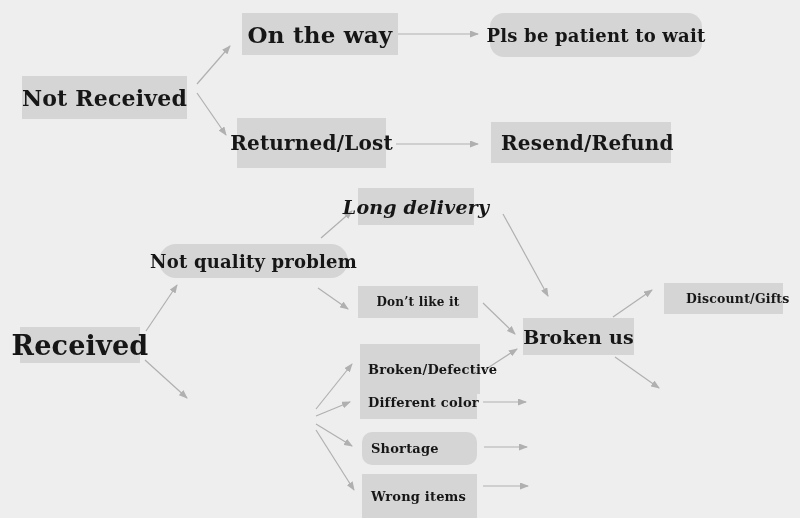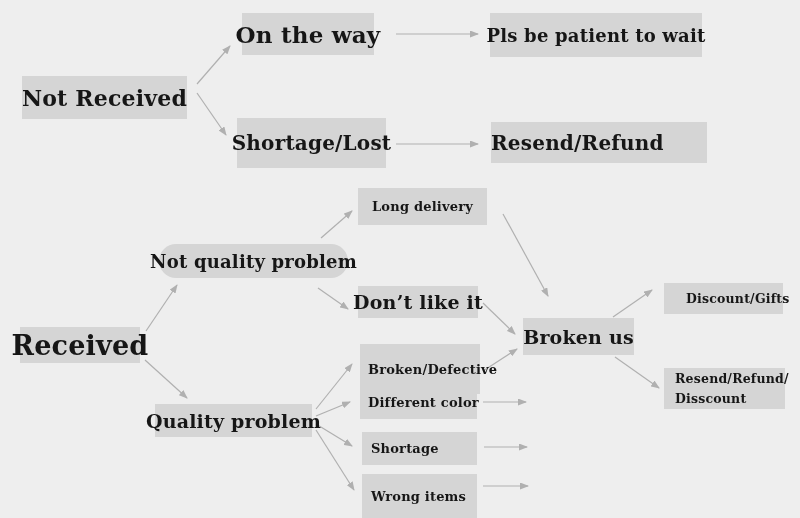--- a/index.html
+++ b/index.html
@@ -37,32 +37,32 @@
     align-items: center;
     justify-content: center;
     white-space: nowrap;
     letter-spacing: 0.2px;
   }
   .node.left { justify-content: flex-start; }
   .node.pre  { white-space: pre-line; line-height: 1.6; }
 
   
   .n-not-received   { left: 22px;  top: 76px;  width: 165px; height: 43px; font-size: 22px; }
-  .n-on-the-way     { left: 242px; top: 13px;  width: 132px; height: 42px; font-size: 23px; }
+  .n-on-the-way     { left: 242px; top: 13px;  width: 156px; height: 42px; font-size: 23px; }
   .n-returned-lost  { left: 237px; top: 118px; width: 149px; height: 50px; font-size: 20px; }
-  .n-pls-patient    { left: 490px; top: 13px;  width: 212px; height: 44px; font-size: 18px; }
-  .n-resend-refund  { left: 491px; top: 122px; width: 216px; height: 41px; font-size: 20px; }
+  .n-pls-patient    { left: 490px; top: 13px;  width: 212px; height: 44px; font-size: 18px; border-radius: 14px; }
+  .n-resend-refund  { left: 491px; top: 122px; width: 180px; height: 41px; font-size: 20px; padding-left: 10px; }
   .n-received       { left: 20px;  top: 327px; width: 120px; height: 36px; font-size: 27px; }
   .n-not-quality    { left: 159px; top: 244px; width: 189px; height: 34px; font-size: 18px; border-radius: 17px; }
   .n-quality        { left: 155px; top: 404px; width: 157px; height: 33px; font-size: 19px; }
-  .n-long-delivery  { left: 358px; top: 188px; width: 129px; height: 37px; font-size: 13px; }
-  .n-dont-like      { left: 358px; top: 286px; width: 120px; height: 32px; font-size: 19px; }
+  .n-long-delivery  { left: 358px; top: 188px; width: 116px; height: 37px; font-size: 19px; font-style: italic; }
+  .n-dont-like      { left: 358px; top: 286px; width: 120px; height: 32px; font-size: 12px; }
   .n-broken         { left: 360px; top: 344px; width: 120px; height: 50px; font-size: 13px; padding-left: 8px; }
   .n-different      { left: 360px; top: 386px; width: 117px; height: 33px; font-size: 13px; padding-left: 8px; }
-  .n-shortage       { left: 362px; top: 432px; width: 115px; height: 33px; font-size: 13px; padding-left: 9px; }
+  .n-shortage       { left: 362px; top: 432px; width: 115px; height: 33px; font-size: 13px; padding-left: 9px; border-radius: 10px; }
   .n-wrong          { left: 362px; top: 474px; width: 115px; height: 44px; font-size: 13px; padding-left: 9px; }
   .n-contact        { left: 523px; top: 318px; width: 111px; height: 37px; font-size: 19px; }
   .n-discount       { left: 664px; top: 283px; width: 119px; height: 31px; font-size: 12.5px; padding-left: 22px; text-align: right; }
   .n-resend2        { left: 664px; top: 368px; width: 121px; height: 41px; font-size: 12.5px; padding-left: 11px; }
 </style>
 </head>
 <body>
 
 <div class="stage">
 
@@ -89,30 +89,27 @@
       <line x1="483" y1="371" x2="517" y2="349" marker-end="url(#ah)"></line>
       <line x1="483" y1="402" x2="526" y2="402" marker-end="url(#ah)"></line>
       <line x1="484" y1="447" x2="527" y2="447" marker-end="url(#ah)"></line>
       <line x1="483" y1="486" x2="528" y2="486" marker-end="url(#ah)"></line>
       <line x1="613" y1="317" x2="652" y2="290" marker-end="url(#ah)"></line>
       <line x1="615" y1="357" x2="659" y2="388" marker-end="url(#ah)"></line>
     </svg>
 
   <div class="node n-not-received">Not Received</div>
   <div class="node n-on-the-way">On the way</div>
-  <div class="node n-returned-lost">Shortage/Lost</div>
+  <div class="node n-returned-lost">Returned/Lost</div>
   <div class="node n-pls-patient">Pls be patient to wait</div>
   <div class="node n-resend-refund left">Resend/Refund</div>
   <div class="node n-received">Received</div>
   <div class="node n-not-quality">Not quality problem</div>
-  <div class="node n-quality">Quality problem</div>
   <div class="node n-long-delivery">Long delivery</div>
   <div class="node n-dont-like">Don’t like it</div>
   <div class="node n-broken left">Broken/Defective</div>
   <div class="node n-different left">Different color</div>
   <div class="node n-shortage left">Shortage</div>
   <div class="node n-wrong left">Wrong items</div>
   <div class="node n-contact">Broken us</div>
   <div class="node n-discount left">Discount/Gifts</div>
-  <div class="node n-resend2 left pre">Resend/Refund/
-Disscount</div>
 
 </div>
 
 </body></html>

